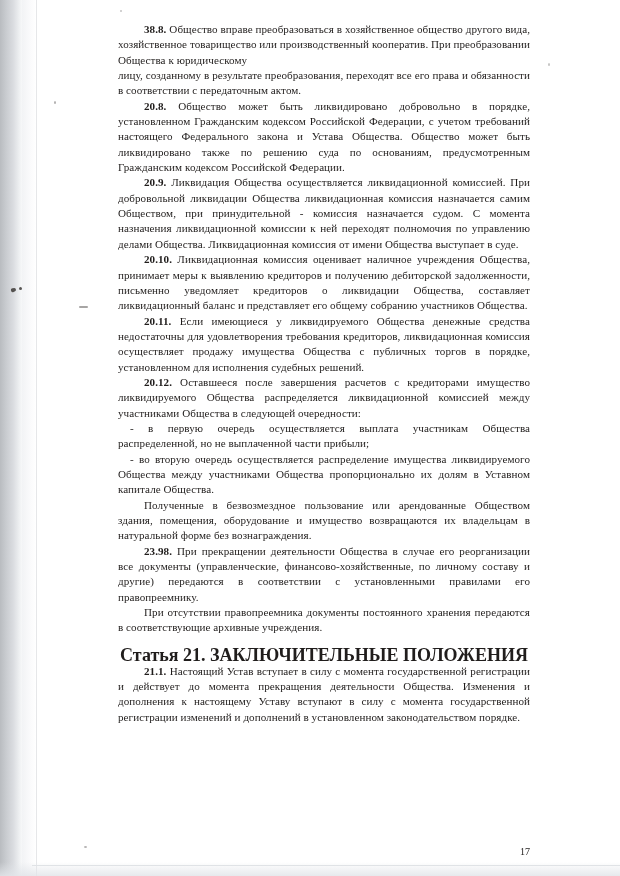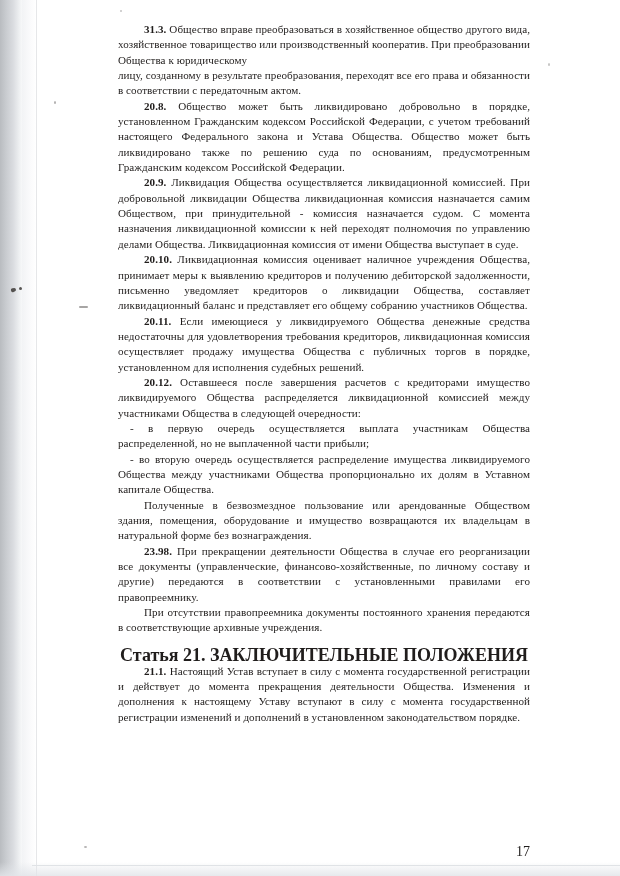--- a/index.html
+++ b/index.html
@@ -88,21 +88,21 @@
     line-height: 16px;
     font-weight: bold;
     text-align: center;
   }
   .pageno {
     position: absolute;
     left: 118px;
     top: 845px;
     width: 412px;
     text-align: right;
-    font-size: 14px;
+    font-size: 10px;
     line-height: 14px;
   }
 </style>
 </head>
 <body>
 
 <div id="page">
 
   <div class="gutter-dark"></div>
   <div class="gutter-light"></div>
@@ -111,21 +111,21 @@
   <div class="speck s1"></div>
   <div class="speck s2"></div>
   <div class="speck s3"></div>
   <div class="speck s4"></div>
   <div class="speck s5"></div>
   <div class="speck s6"></div>
   <div class="speck s7"></div>
 
   <div class="doc">
 
-    <p class="ind"><b>31.3.</b> <span>Общество вправе преобразоваться в хозяйственное общество другого вида, хозяйственное товарищество или производственный кооператив. При преобразовании Общества к юридическому</span></p>
+    <p class="ind"><b>38.8.</b> <span>Общество вправе преобразоваться в хозяйственное общество другого вида, хозяйственное товарищество или производственный кооператив. При преобразовании Общества к юридическому</span></p>
 
     <p><span>лицу, созданному в результате преобразования, переходят все его права и обязанности в соответствии с передаточным актом.</span></p>
 
     <p class="ind"><b>20.8.</b> <span>Общество может быть ликвидировано добровольно в порядке, установленном Гражданским кодексом Российской Федерации, с учетом требований настоящего Федерального закона и Устава Общества. Общество может быть ликвидировано также по решению суда по основаниям, предусмотренным Гражданским кодексом Российской Федерации.</span></p>
 
 
     <p class="ind"><b>20.9.</b> <span>Ликвидация Общества осуществляется ликвидационной комиссией. При добровольной ликвидации Общества ликвидационная комиссия назначается самим Обществом, при принудительной - комиссия назначается судом. С момента  назначения ликвидационной комиссии к ней переходят полномочия по управлению делами Общества. Ликвидационная комиссия от имени Общества выступает в суде.</span></p>
 
     <p class="ind"><b>20.10.</b> <span>Ликвидационная комиссия оценивает наличное учреждения Общества, принимает меры к выявлению кредиторов и получению дебиторской задолженности, письменно уведомляет кредиторов о ликвидации Общества, составляет ликвидационный баланс и представляет его общему собранию участников Общества.</span></p>
 

